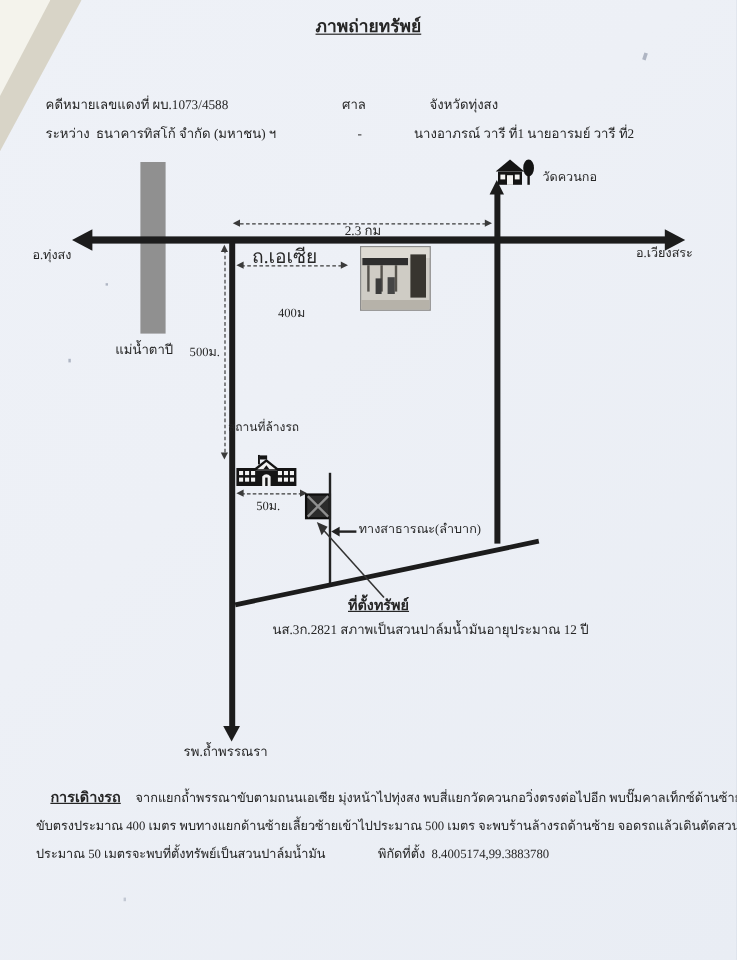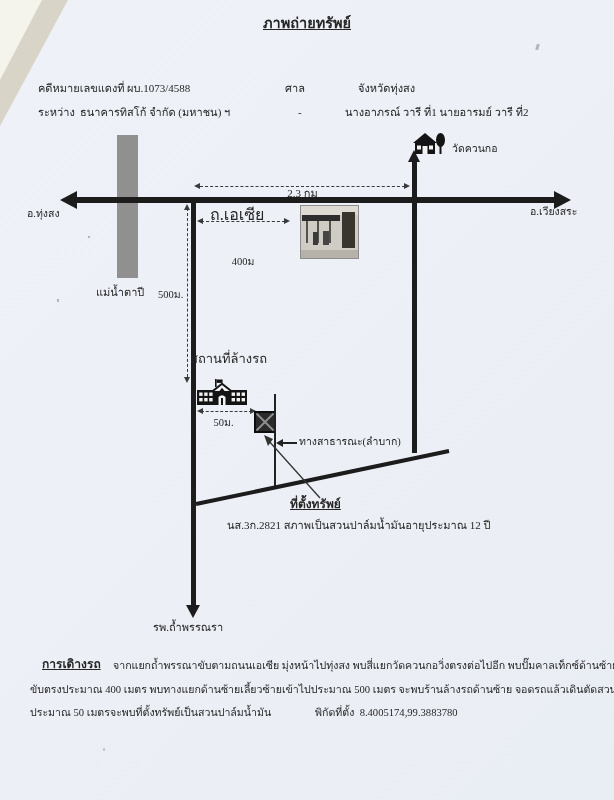--- a/index.html
+++ b/index.html
@@ -109,21 +109,21 @@
     <div class="canopy"></div>
     <div class="post1"></div>
     <div class="post2"></div>
     <div class="post3"></div>
     <div class="pump1"></div>
     <div class="pump2"></div>
     <div class="tower"></div>
     <div class="ground"></div>
   </div>
 
-  <div class="t" style="left:190px;top:351px;font-size:13px;">สถานที่ล้างรถ</div>
+  <div class="t" style="left:190px;top:351px;font-size:10px;">สถานที่ล้างรถ</div>
 
   <div class="abs" style="left:196px;top:379px;">
     <svg width="52" height="30" viewBox="0 0 52 30">
       <rect x="19" y="0" width="1.6" height="8" fill="#141414"></rect>
       <rect x="20.6" y="0.5" width="6" height="3.4" fill="#141414"></rect>
       <polygon points="14,13 38,13 26,3.5" fill="#141414"></polygon>
       <polygon points="18.4,12 33.6,12 26,6" fill="#f2f2f2"></polygon>
       <polygon points="23.5,12 28.5,12 26,8.8" fill="#141414"></polygon>
       <rect x="1" y="11" width="16" height="15" fill="#141414"></rect>
       <rect x="35" y="11" width="16" height="15" fill="#141414"></rect>

